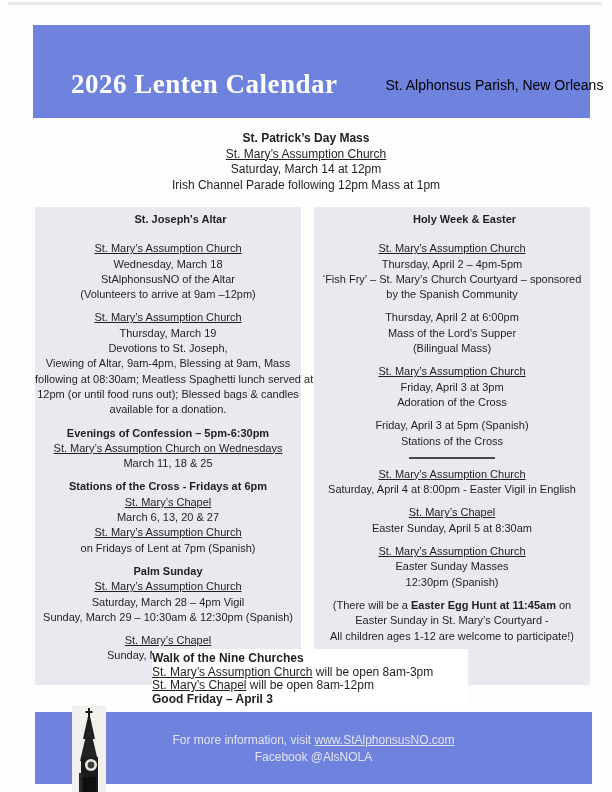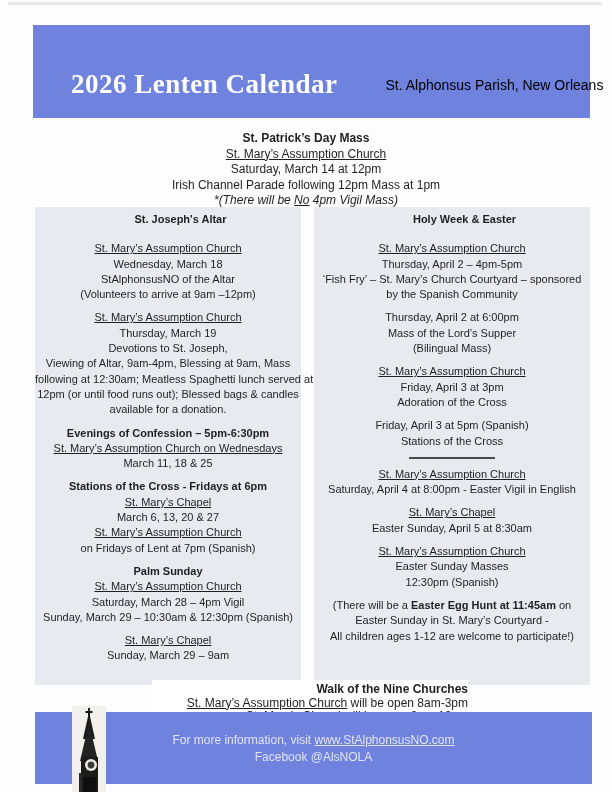--- a/index.html
+++ b/index.html
@@ -25,22 +25,22 @@
   .block .line { overflow:visible; }
 
   .line { white-space:nowrap; }
   .s-p { }
   .s-b { font-weight:bold; }
   .s-u { text-decoration:underline; }
   .s-i { font-style:italic; }
   .s-iu { font-style:italic; text-decoration:underline; }
   .divider { width:86px; height:2px; background:#4a4a4a; margin:7px auto 7px; }
 
-  .walk { position:absolute; left:152px; top:680px; width:316px; background:#ffffff;
-          text-align:right; font-size:12px; line-height:13.6px; padding:3px 0 3px; }
+  .walk { position:absolute; left:152px; top:649px; width:316px; background:#ffffff;
+          text-align:left; font-size:12px; line-height:13.6px; padding:3px 0 3px; }
 
   .footer { position:absolute; left:35px; top:712px; width:557px; height:72px;
             background:var(--banner-blue,#6e82de); text-align:center;
             color:#e2e4f2; font-size:12px; }
   .footer-line1 { margin-top:21px; }
   .footer-line2 { margin-top:3px; }
   .f-url { text-decoration:underline; }
   .tower { position:absolute; left:37px; top:-6px; width:34px; height:88px; background:#f1f0ec; }
   .tower svg { display:block; width:100%; height:100%; }
 </style>
@@ -52,38 +52,37 @@
 <div class="header">
   <div class="header-title">2026 Lenten Calendar</div>
   <div class="header-subtitle">St. Alphonsus Parish, New Orleans</div>
 </div>
 
 <div class="stpat">
     <div class="line"><span class="s-b">St. Patrick’s Day Mass</span></div>
     <div class="line"><span class="s-u">St. Mary’s Assumption Church</span></div>
     <div class="line"><span class="s-p">Saturday, March 14 at 12pm</span></div>
     <div class="line"><span class="s-p">Irish Channel Parade following 12pm Mass at 1pm</span></div>
-    <div class="line"><span class="s-i">*(There will be </span><span class="s-iu">No</span><span class="s-i"> 4pm Vigil Mass)</span></div>
   </div>
 
 <div class="panel left">
   <div class="col-heading">St. Joseph's Altar</div>
   <div>
       <div class="block">
         <div class="line"><span class="s-u">St. Mary’s Assumption Church</span></div>
         <div class="line"><span class="s-p">Wednesday, March 18</span></div>
         <div class="line"><span class="s-p">StAlphonsusNO of the Altar</span></div>
         <div class="line"><span class="s-p">(Volunteers to arrive at 9am –12pm)</span></div>
       </div>
       <div class="block">
         <div class="line"><span class="s-u">St. Mary’s Assumption Church</span></div>
         <div class="line"><span class="s-p">Thursday, March 19</span></div>
         <div class="line"><span class="s-p">Devotions to St. Joseph,</span></div>
         <div class="line"><span class="s-p">Viewing of Altar, 9am-4pm, Blessing at 9am, Mass</span></div>
-        <div class="line"><span class="s-p">following at 12:30am; Meatless Spaghetti lunch served at</span></div>
+        <div class="line"><span class="s-p">following at 08:30am; Meatless Spaghetti lunch served at</span></div>
         <div class="line"><span class="s-p">12pm (or until food runs out); Blessed bags &amp; candles</span></div>
         <div class="line"><span class="s-p">available for a donation.</span></div>
       </div>
       <div class="block">
         <div class="line"><span class="s-b">Evenings of Confession – 5pm-6:30pm</span></div>
         <div class="line"><span class="s-u">St. Mary’s Assumption Church on Wednesdays</span></div>
         <div class="line"><span class="s-p">March 11, 18 &amp; 25</span></div>
       </div>
       <div class="block">
         <div class="line"><span class="s-b">Stations of the Cross - Fridays at 6pm</span></div>

